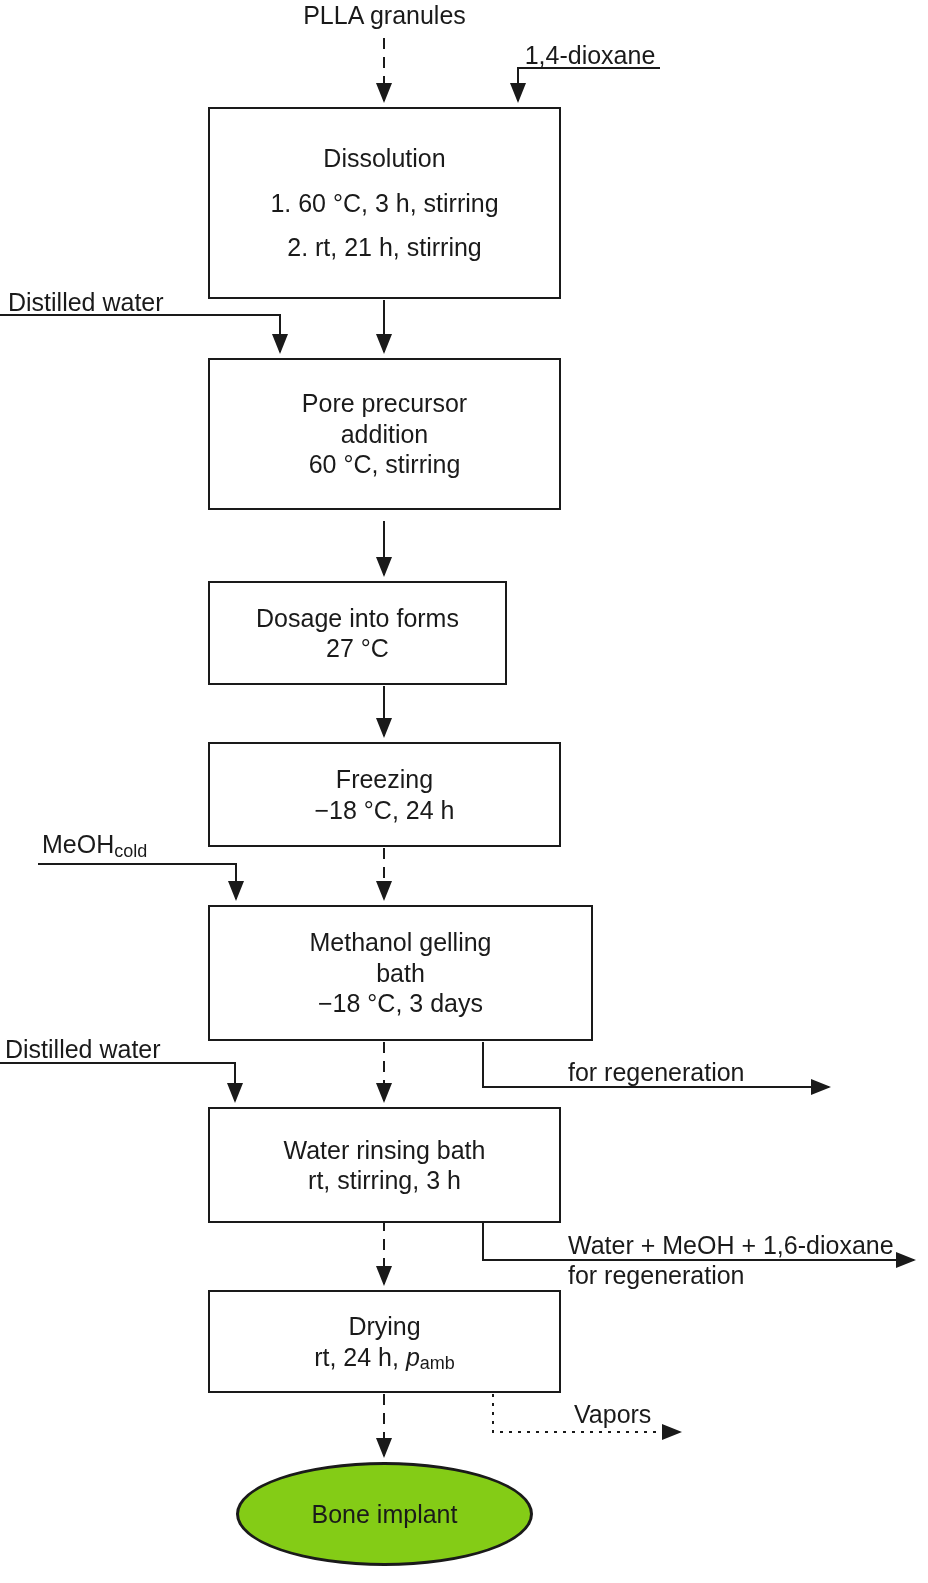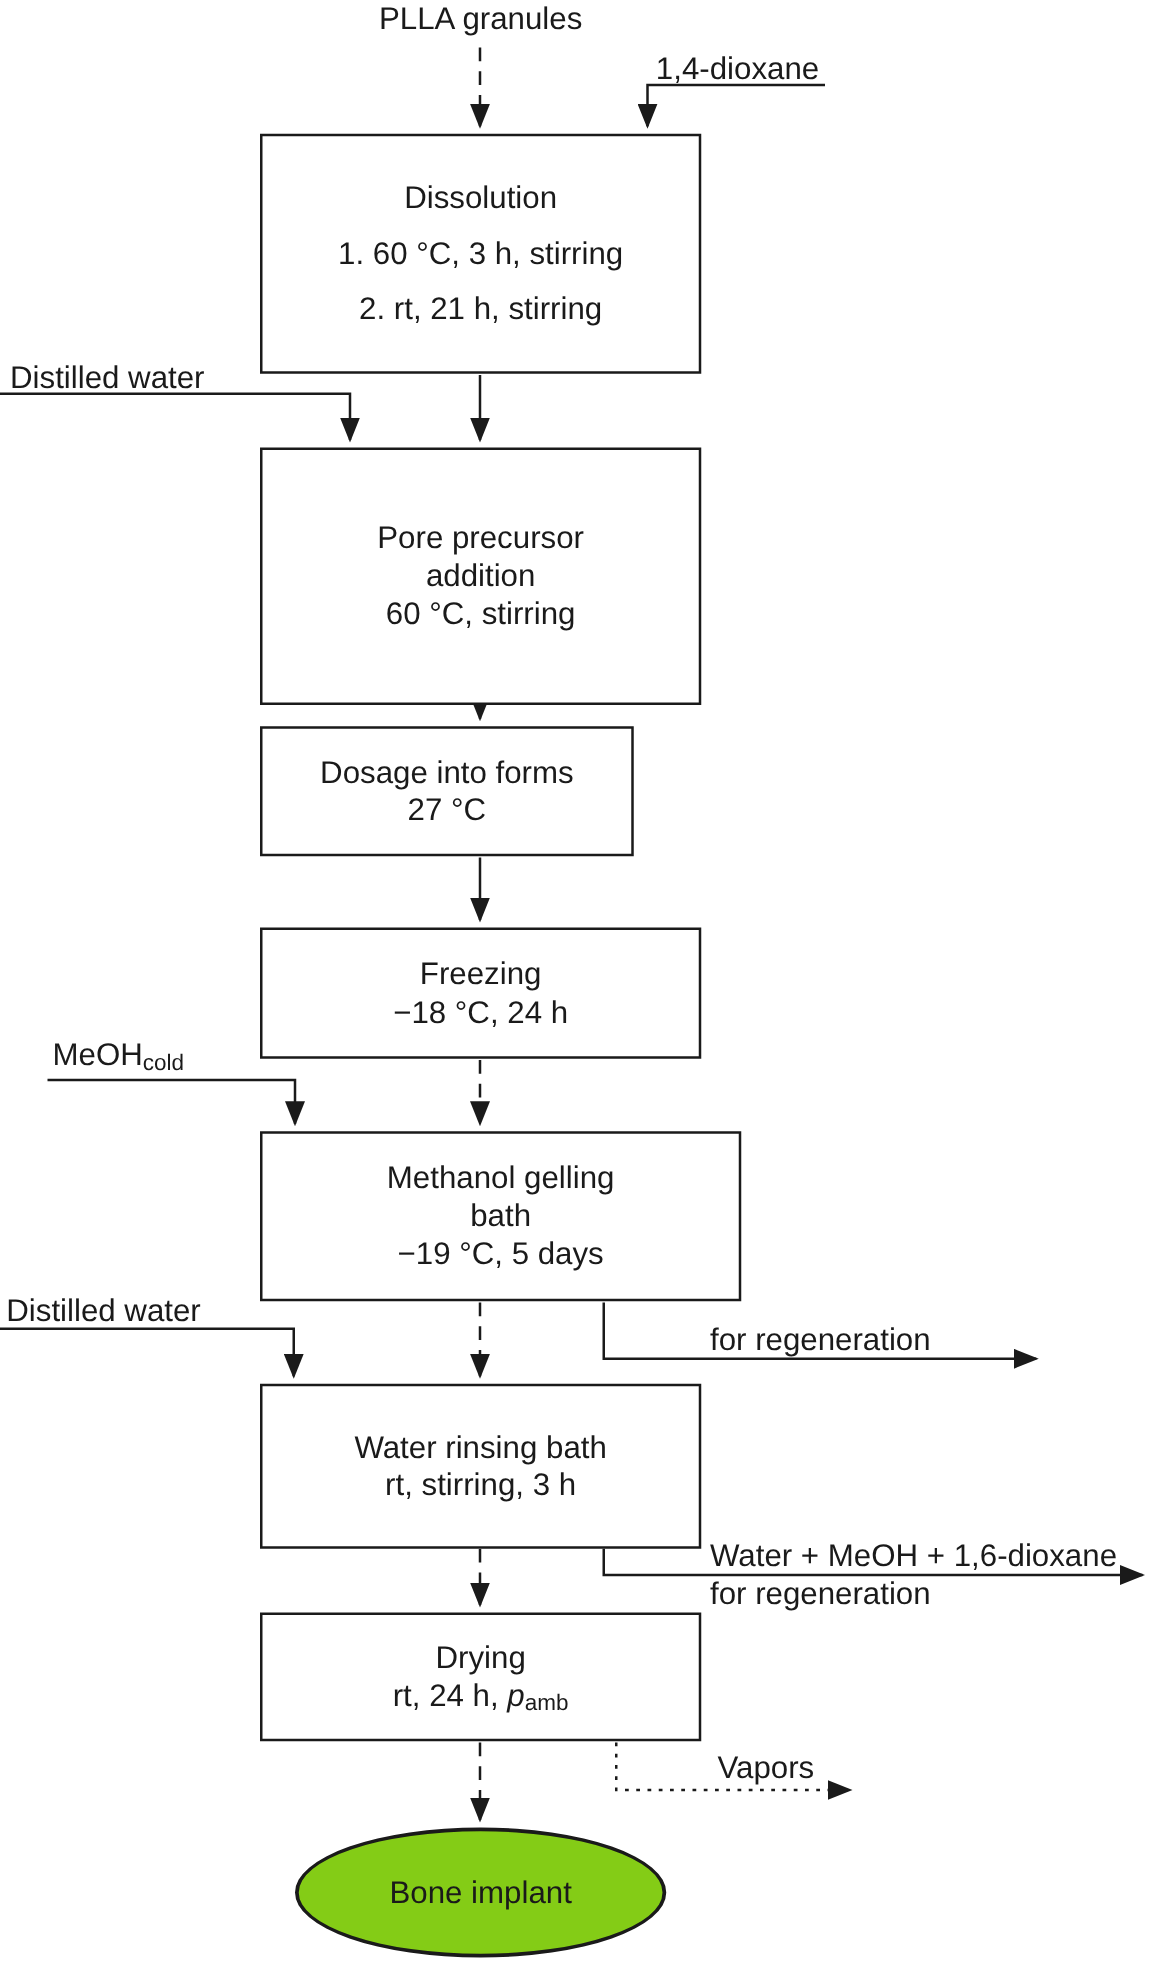--- a/index.html
+++ b/index.html
@@ -49,25 +49,25 @@
     display: flex;
     align-items: center;
     justify-content: center;
     font-size: 25px;
   }
   .sub { font-size: 0.72em; position: relative; top: 0.22em; }
   .it { font-style: italic; }
 
   
   .b-dissolution { left: 208px; top: 107px; width: 353px; height: 192px; text-align: center; }
-  .b-pore       { left: 208px; top: 358px; width: 353px; height: 206px; align-items: center; }
+  .b-pore       { left: 208px; top: 358px; width: 353px; height: 152px; align-items: center; }
   .b-dosage     { left: 208px; top: 581px; width: 299px; height: 104px; }
   .b-freezing   { left: 208px; top: 742px; width: 353px; height: 105px; }
   .b-gelling    { left: 208px; top: 905px; width: 385px; height: 136px; }
-  .b-rinsing    { left: 208px; top: 1107px; width: 353px; height: 132px; }
+  .b-rinsing    { left: 208px; top: 1107px; width: 353px; height: 116px; }
   .b-drying     { left: 208px; top: 1290px; width: 353px; height: 103px; }
   .b-terminal   { left: 236px; top: 1462px; width: 297px; height: 104px; }
 
   
   .l-plla    { left: 208px; top: 0px; width: 353px; }
   .l-dioxane { left: 510px; top: 40px; width: 160px; }
   .l-water1  { left: 8px;   top: 287px; }
   .l-meoh    { left: 42px;  top: 829px; }
   .l-water2  { left: 5px;   top: 1034px; }
   .l-out1    { left: 568px; top: 1057px; }
@@ -129,21 +129,21 @@
   </div>
 
   <div class="box b-freezing">
     <div>Freezing</div>
     <div>−18 °C, 24 h</div>
   </div>
 
   <div class="box b-gelling">
     <div>Methanol gelling</div>
     <div>bath</div>
-    <div>−19 °C, 5 days</div>
+    <div>−18 °C, 3 days</div>
   </div>
 
   <div class="box b-rinsing">
     <div>Water rinsing bath</div>
     <div>rt, stirring, 3 h</div>
   </div>
 
   <div class="box b-drying">
     <div>Drying</div>
     <div><span>rt, 24 h, </span><span class="it">p</span><span class="sub">amb</span></div>

